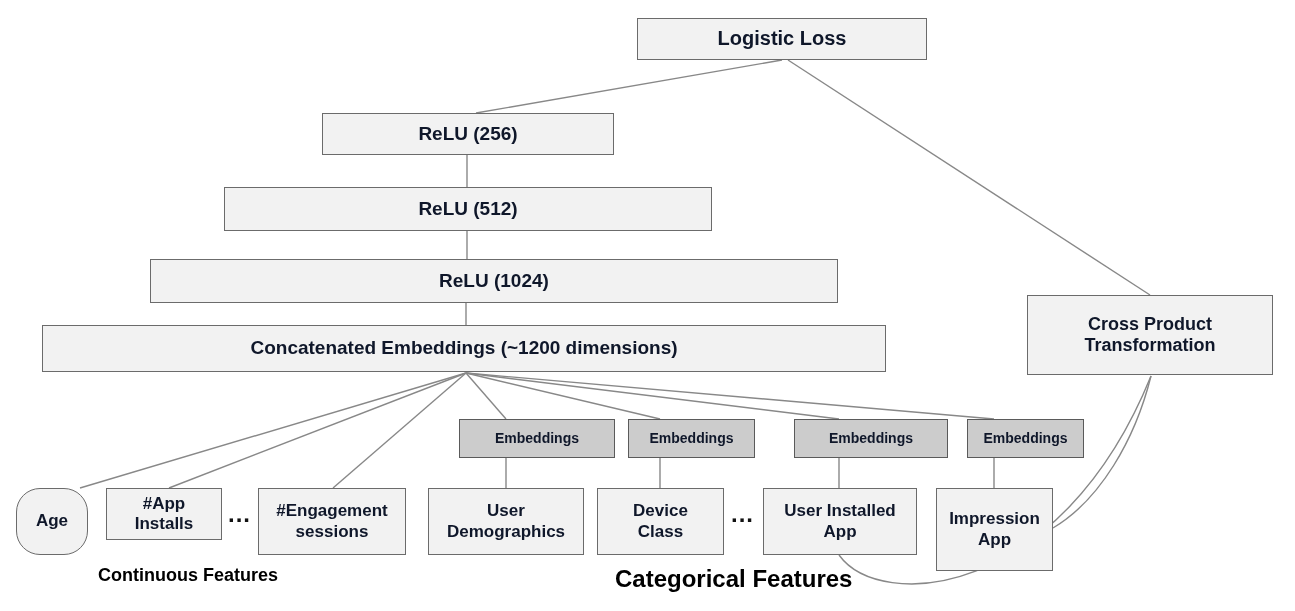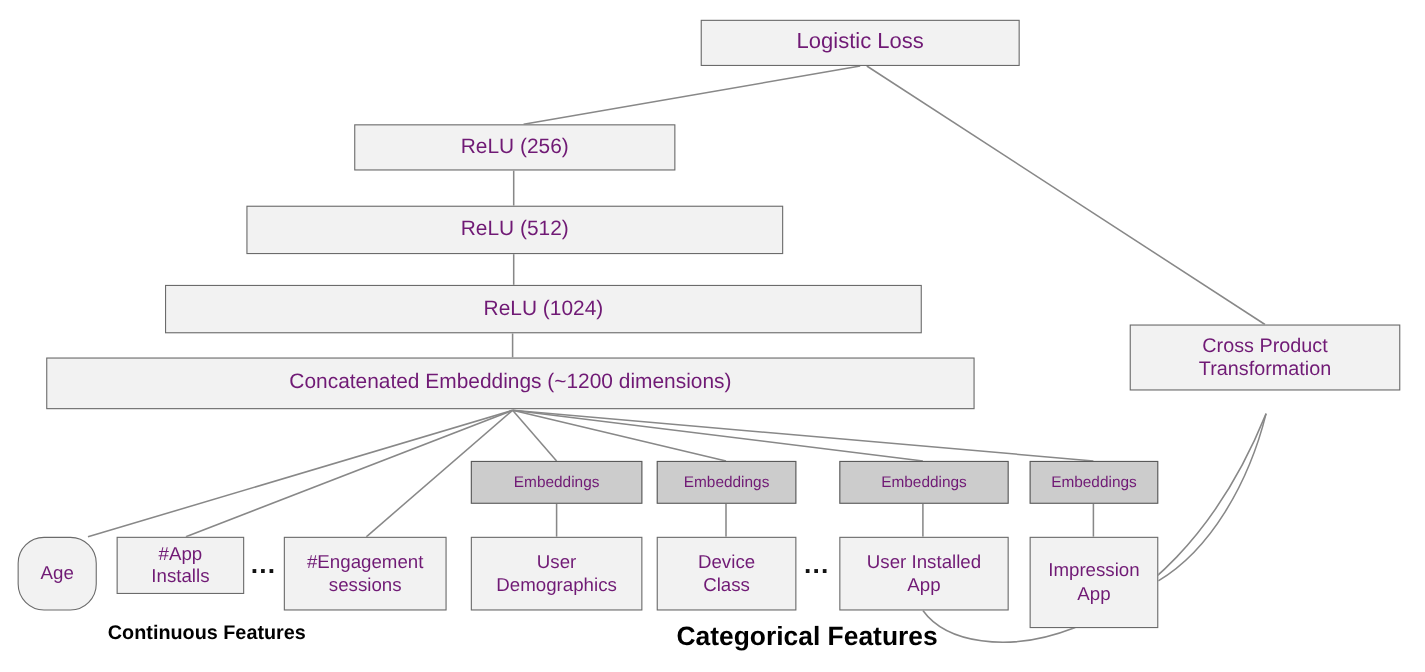--- a/index.html
+++ b/index.html
@@ -25,27 +25,29 @@
   }
   .node {
     position: absolute;
     box-sizing: border-box;
     display: flex;
     align-items: center;
     justify-content: center;
     text-align: center;
     border: 1.6px solid #6b6b6b;
     background: #f2f2f2;
-    color: #701a75;
+    color: #0f172a;
     line-height: 1.18;
     z-index: 2;
+    font-weight: bold;
   }
   .node.emb {
     background: #cccccc;
     border: 1.6px solid #5a5a5a;
+    margin-left: 31px;
   }
   .node span { display: block; }
   .ellipsis {
     position: absolute;
     color: #111111;
     font-weight: 700;
     letter-spacing: 1px;
     z-index: 2;
     white-space: nowrap;
   }
@@ -96,21 +98,21 @@
   </div>
 
   <div class="node" id="node-relu-1024" style="left: 122px; top: 259px; width: 688px; height: 44px; font-size: 19px; margin-left: 28px;">
     <span>ReLU (1024)</span>
   </div>
 
   <div class="node" id="node-concat" style="left: 42px; top: 325px; width: 844px; height: 47px; font-size: 19px;">
     <span>Concatenated Embeddings (~1200 dimensions)</span>
   </div>
 
-  <div class="node" id="node-cross-product" style="left: 1027px; top: 295px; width: 246px; height: 60px; font-size: 18px;">
+  <div class="node" id="node-cross-product" style="left: 1027px; top: 295px; width: 246px; height: 80px; font-size: 18px;">
     <div>
       <span>Cross Product</span>
       <span>Transformation</span>
     </div>
   </div>
 
   <div id="embedding-layer">
       <div class="node emb" style="left: 428px; top: 419px; width: 156px; height: 39px; font-size: 14px;">
         <span>Embeddings</span>
       </div>

